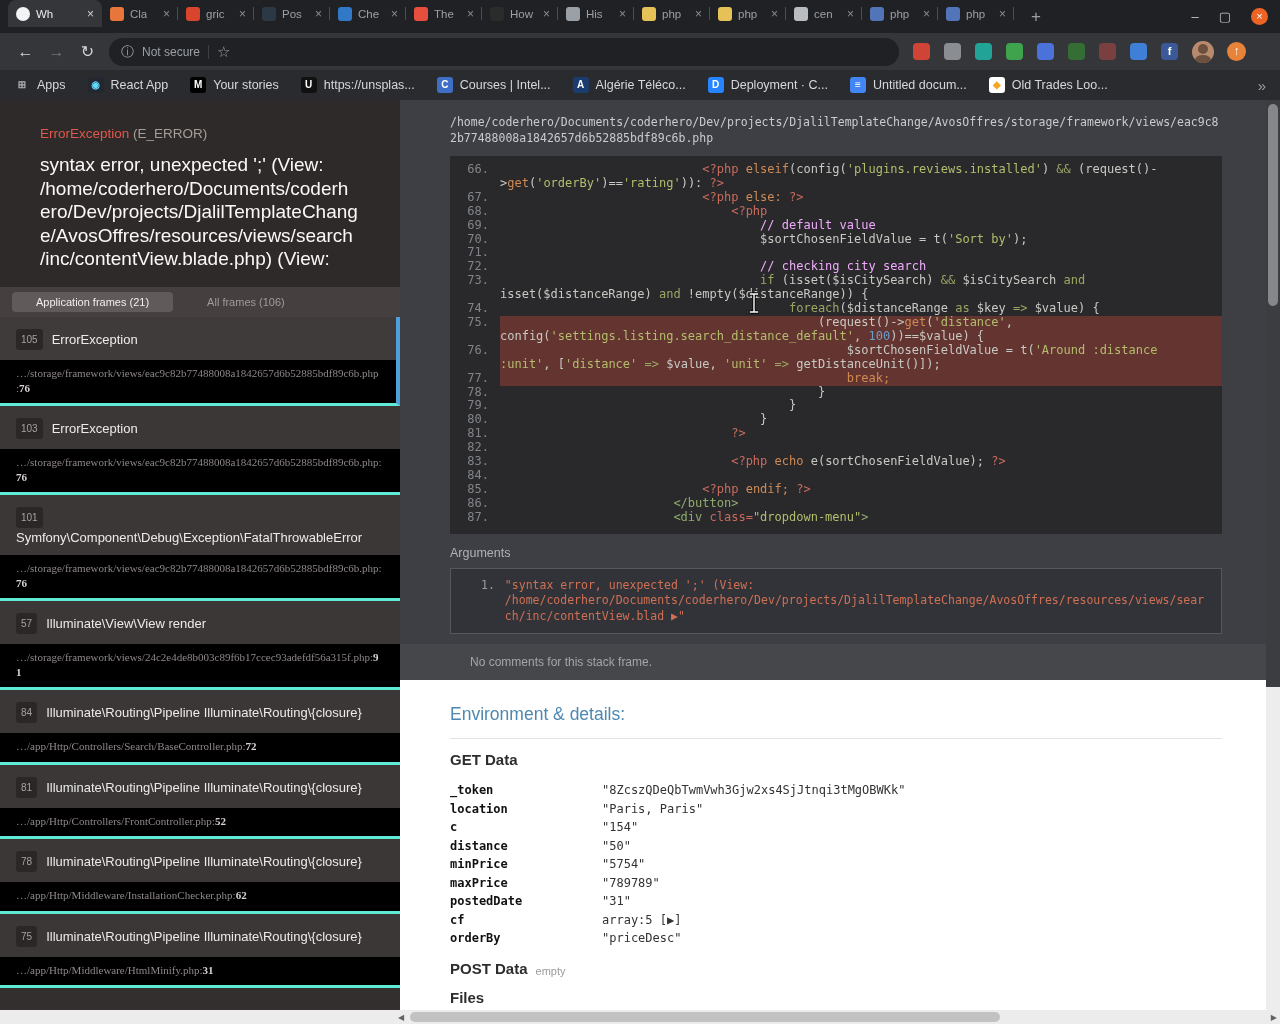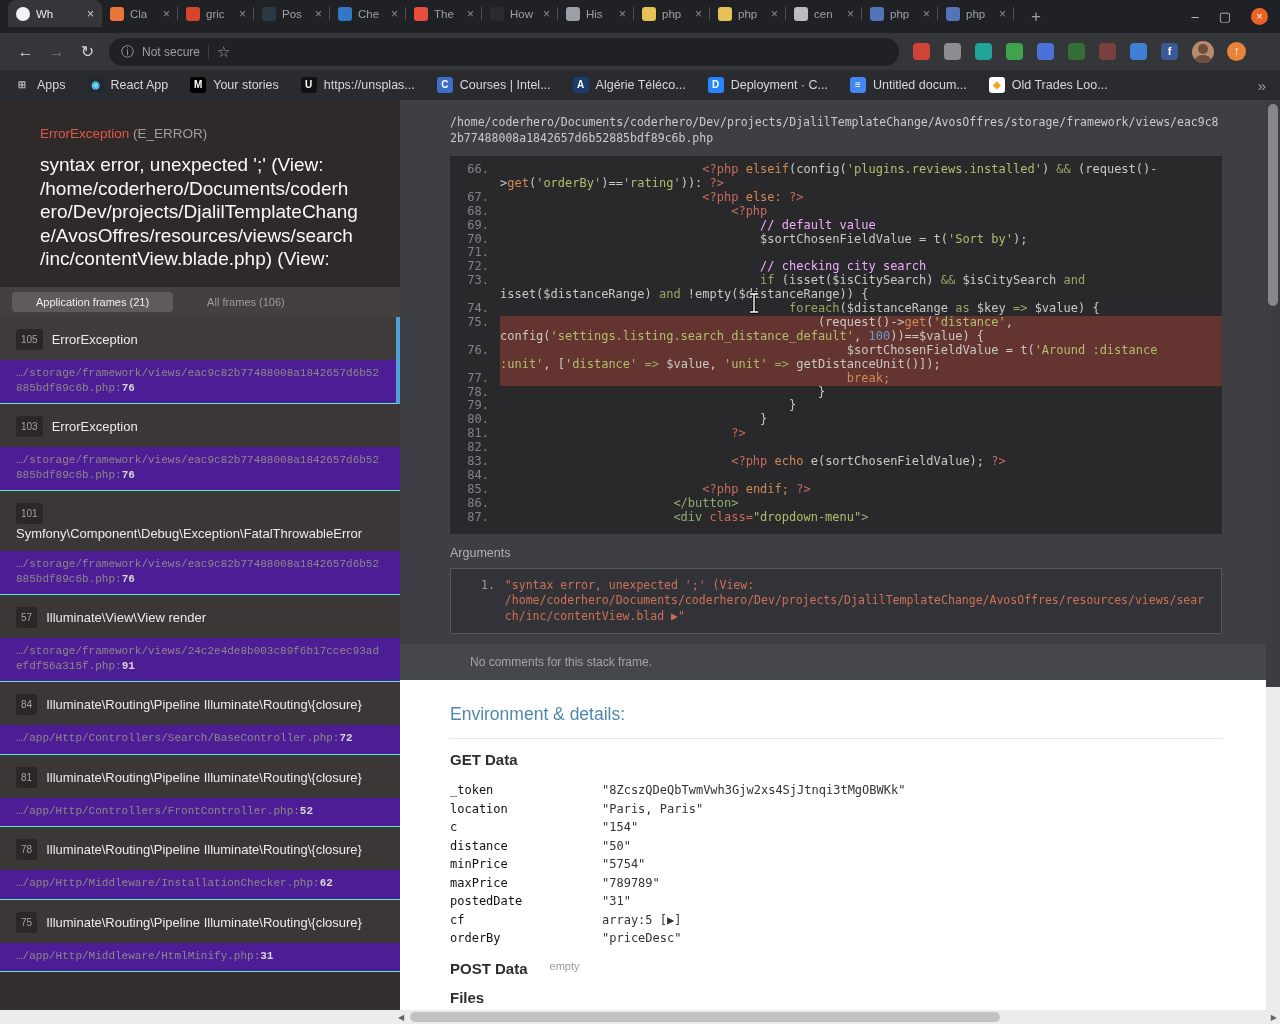--- a/index.html
+++ b/index.html
@@ -50,25 +50,25 @@
   
   .sidebar{width:400px;flex:none;background:#2e2a2a;display:flex;flex-direction:column;overflow:hidden}
   .exc-head{height:187px;flex:none;padding:26px 42px 0 40px;overflow:hidden}
   .exc-class{font-size:13.5px;margin-bottom:12px;color:#e2574b}
   .exc-class .sev{color:#a79d9a}
   .exc-msg{color:#fbf9f8;font-size:19px;line-height:23.5px;overflow-wrap:break-word}
   .frame-tabs{height:30px;flex:none;background:#453f3f;display:flex;align-items:center;padding:0 12px;gap:10px}
   .ftab{font-size:11px;color:#a29a9a;padding:4px 24px;border-radius:4px;white-space:nowrap}
   .ftab.active{background:#615a5a;color:#f1eeee}
   .frames{flex:1;overflow:hidden;background:#332f2f}
-  .frame{padding:13px 16px 0;background:#3c3737;border-bottom:1px solid #5eead4;position:relative}
+  .frame{padding:13px 16px 0;background:#3c3737;border-bottom:3px solid #5eead4;position:relative}
   .frame.active{border-right:4px solid #4f9fd8;background:#403b3b}
   .frame-title{font-size:13px;color:#eceaea;line-height:17px;margin-bottom:9px;overflow-wrap:break-word}
   .badge{display:inline-block;background:#2b2727;color:#a8a0a0;font-size:10px;padding:2px 5px;border-radius:3px;margin-right:9px;position:relative;top:-1px}
-  .frame-path{font-family:Liberation Mono, monospace;font-size:11px;line-height:14.5px;color:#8f8888;background:#4c1d95;margin:0 -16px;padding:6px 16px 8px;overflow-wrap:break-word}
+  .frame-path{font-family:Liberation Serif, serif;font-size:11px;line-height:14.5px;color:#8f8888;background:#000000;margin:0 -16px;padding:6px 16px 8px;overflow-wrap:break-word}
   .frame-path strong{color:#d9d3d3}
 
   
   .main{flex:1;min-width:0;display:flex;flex-direction:column;background:#3e3f44;overflow:hidden;margin-right:14px}
   .code-panel{padding:15px 44px 0 50px;flex:none}
   .filepath{font-family:"DejaVu Sans Mono",monospace;font-size:11.5px;line-height:15.5px;color:#c9cbce;overflow-wrap:break-word;max-width:782px}
   .codeblock{margin-top:10px;background:#29292c;padding:7px 0 9px;font-family:"DejaVu Sans Mono",monospace;font-size:12px;line-height:13.9px}
   .crow{display:flex;white-space:pre}
   .gut{flex:none;width:50px;text-align:right;padding-right:11px;color:#818489}
   .ccode{flex:1;min-width:0;overflow:hidden}
@@ -80,23 +80,23 @@
   .argnum{color:#9a9ca1;flex:none}
   .argval{color:#cf7054;flex:1;min-width:0;overflow-wrap:break-word}
   .comments{margin-top:10px;background:#46474b;color:#a3a5aa;font-size:12px;padding:11px 70px;flex:none}
 
   
   .env{flex:1;min-height:0;background:#fff;padding:24px 44px 0 50px;overflow:hidden}
   .env h2{color:#4d88b0;font-size:17.5px;font-weight:normal;padding-bottom:13px;border-bottom:1px solid #e4e4e4}
   .env h3{margin-top:12px;font-size:15px;color:#2d2d2d}
   .datatable{margin-top:13px;font-family:"DejaVu Sans Mono",monospace;font-size:12px;line-height:18.5px}
   .drow{display:flex}
-  .dkey{width:152px;flex:none;font-weight:normal;color:#111}
+  .dkey{width:152px;flex:none;font-weight:bold;color:#111}
   .dval{color:#333}
-  .post-row{display:flex;align-items:flex-start;gap:22px}
+  .post-row{display:flex;align-items:flex-end;gap:8px}
   .post-row em{font-style:normal;font-size:11px;color:#9b9b9b;font-weight:normal}
 
   
   .vscroll{position:absolute;top:100px;right:0;width:14px;bottom:14px;background:linear-gradient(to bottom,#3c3d41 0,#3c3d41 587px,#ededed 587px,#ededed 100%)}
   .vthumb{position:absolute;top:4px;left:2px;width:10px;height:202px;background:#85878b;border-radius:5px}
   .hscroll{position:absolute;left:0;right:0;bottom:0;height:14px;background:#ececec}
   .hthumb{position:absolute;left:410px;width:590px;top:2px;height:10px;background:#c2c2c2;border-radius:5px}
   .harrow-l{position:absolute;left:398px;top:2px;color:#5f6368;font-size:8px;line-height:11px}
   .harrow-r{position:absolute;right:3px;top:2px;color:#5f6368;font-size:8px;line-height:11px}
 

